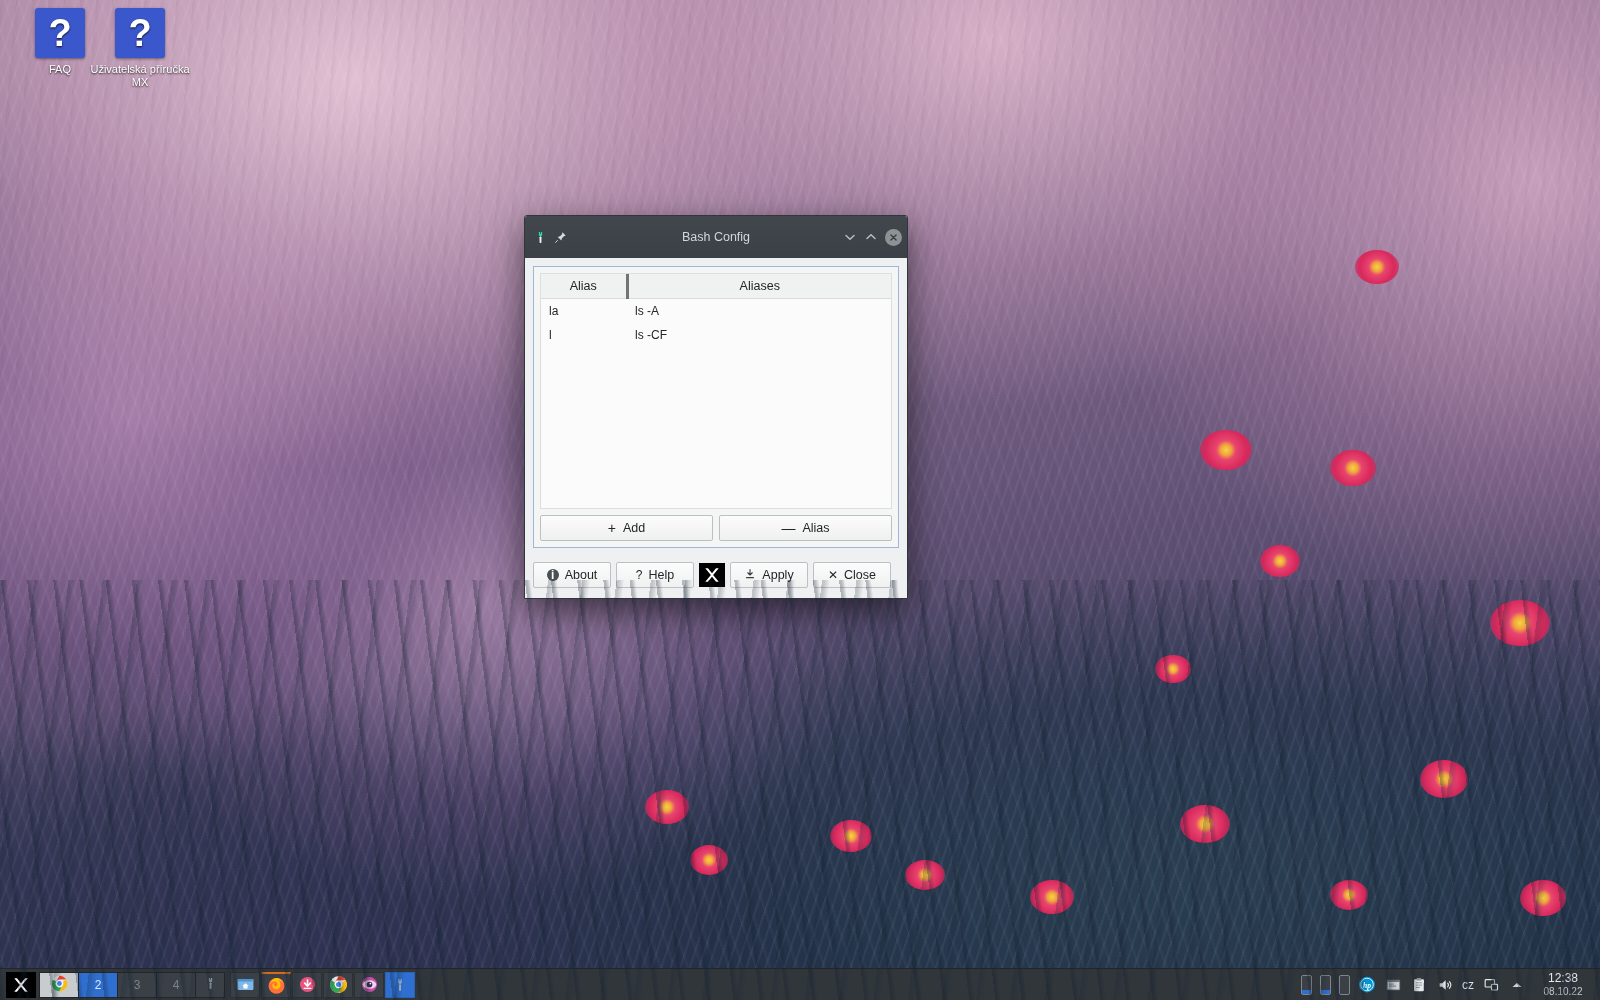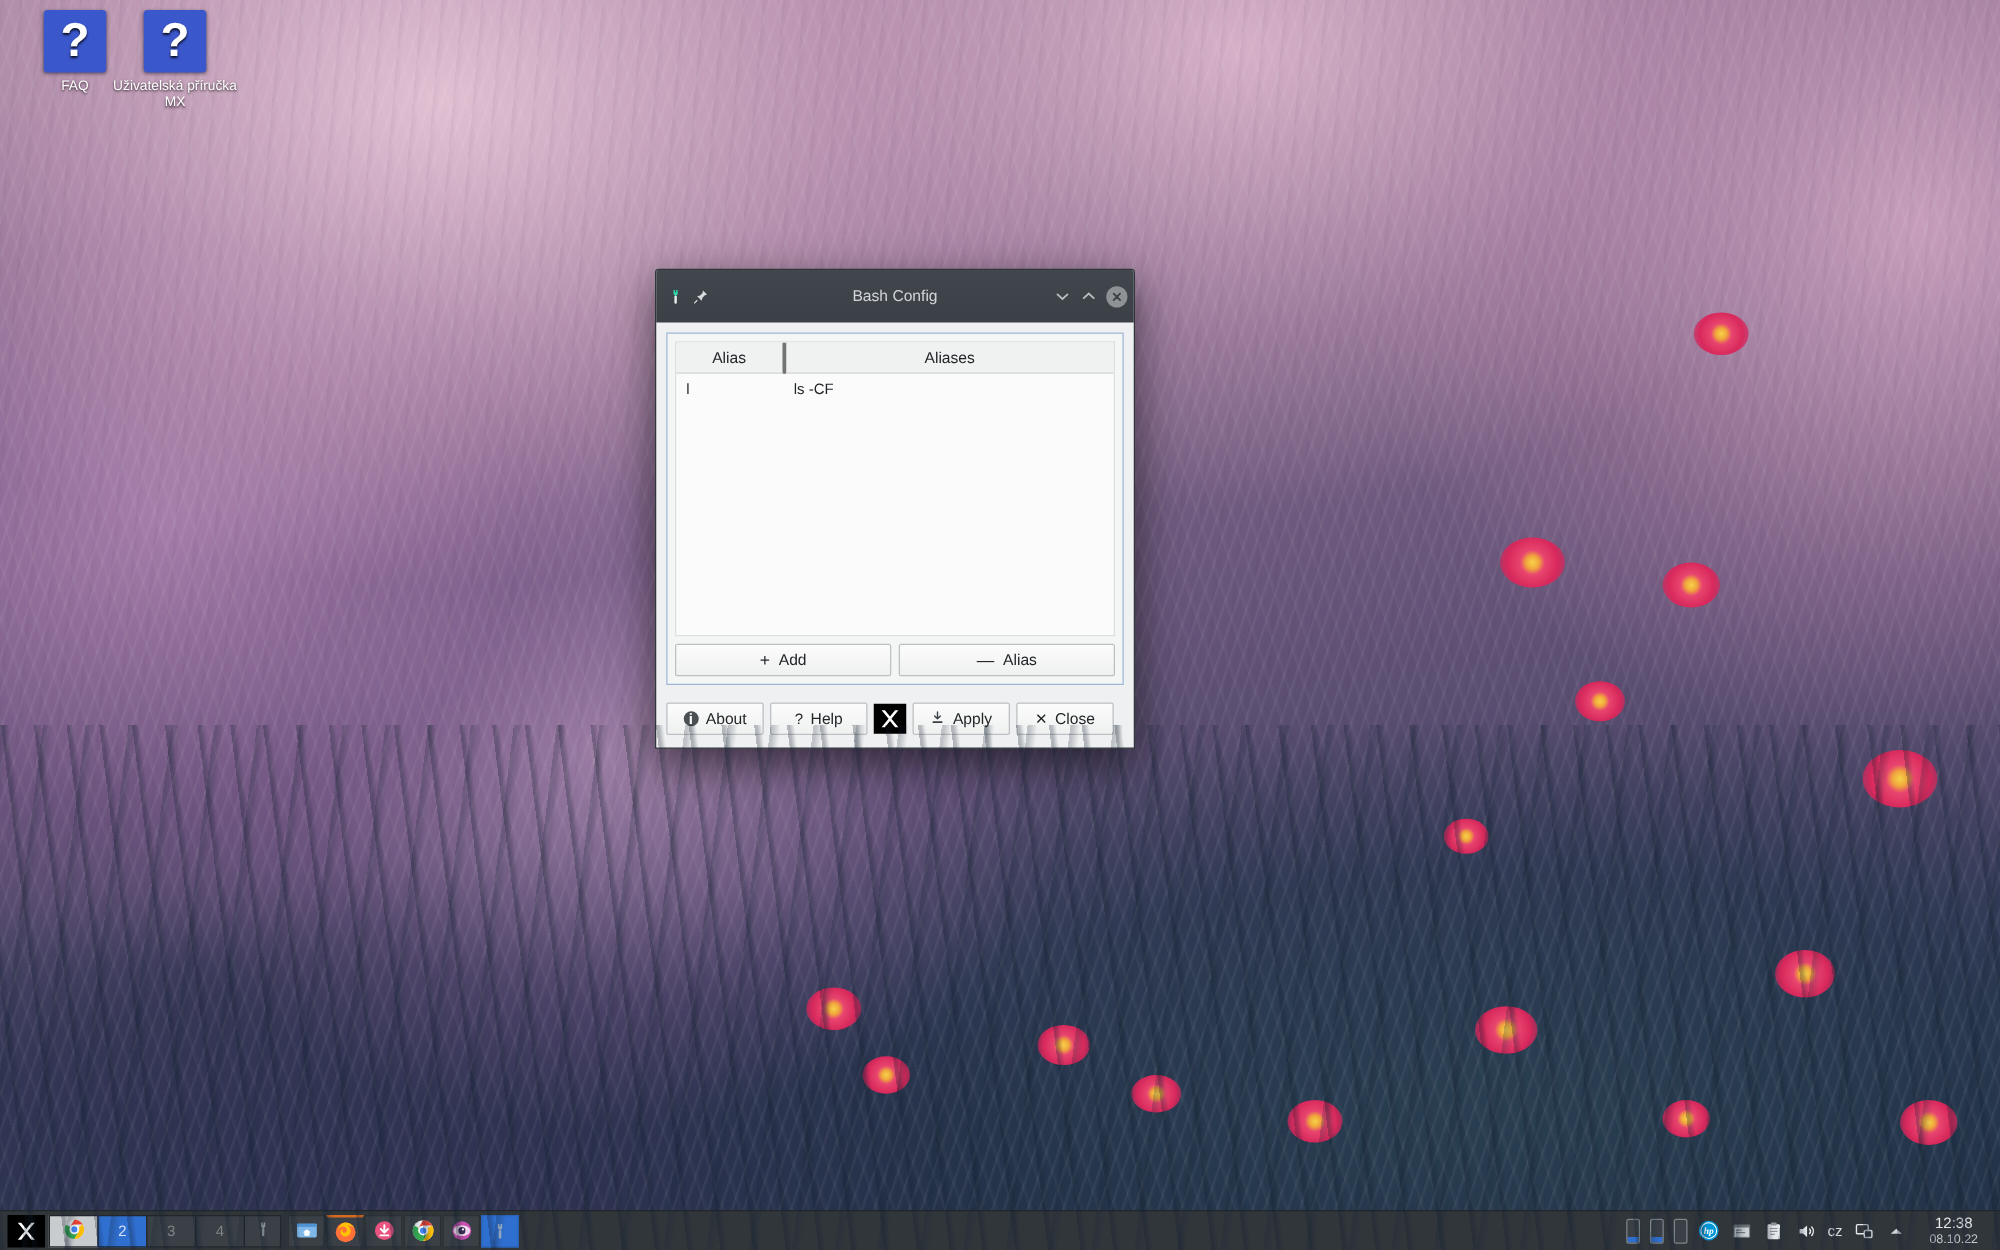--- a/index.html
+++ b/index.html
@@ -345,20 +345,24 @@
         <div id="table-wrap">
           <table>
             <thead>
               <tr>
                 <th class="col-alias">Alias</th>
                 <th>Aliases</th>
               </tr>
             </thead>
             <tbody>
               <tr>
+                <td class="c-alias">la</td>
+                <td class="c-cmd">ls -A</td>
+              </tr>
+              <tr>
                 <td class="c-alias">l</td>
                 <td class="c-cmd">ls -CF</td>
               </tr>
             </tbody>
           </table>
         </div>
 
         <div id="rowbtns">
           <div class="rowbtn">
             <span class="sym">+</span>

